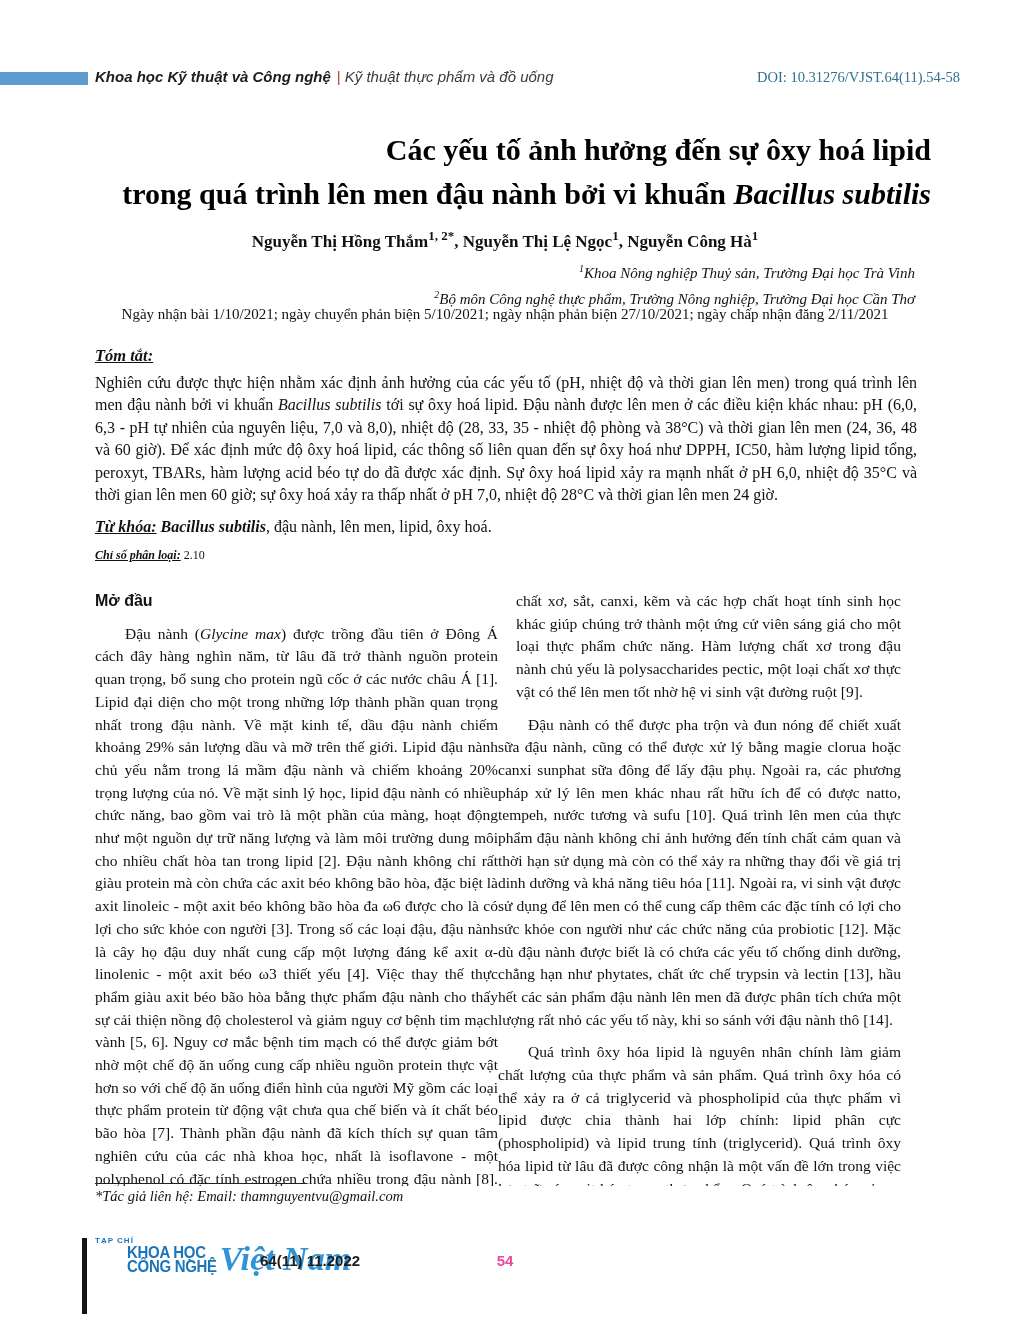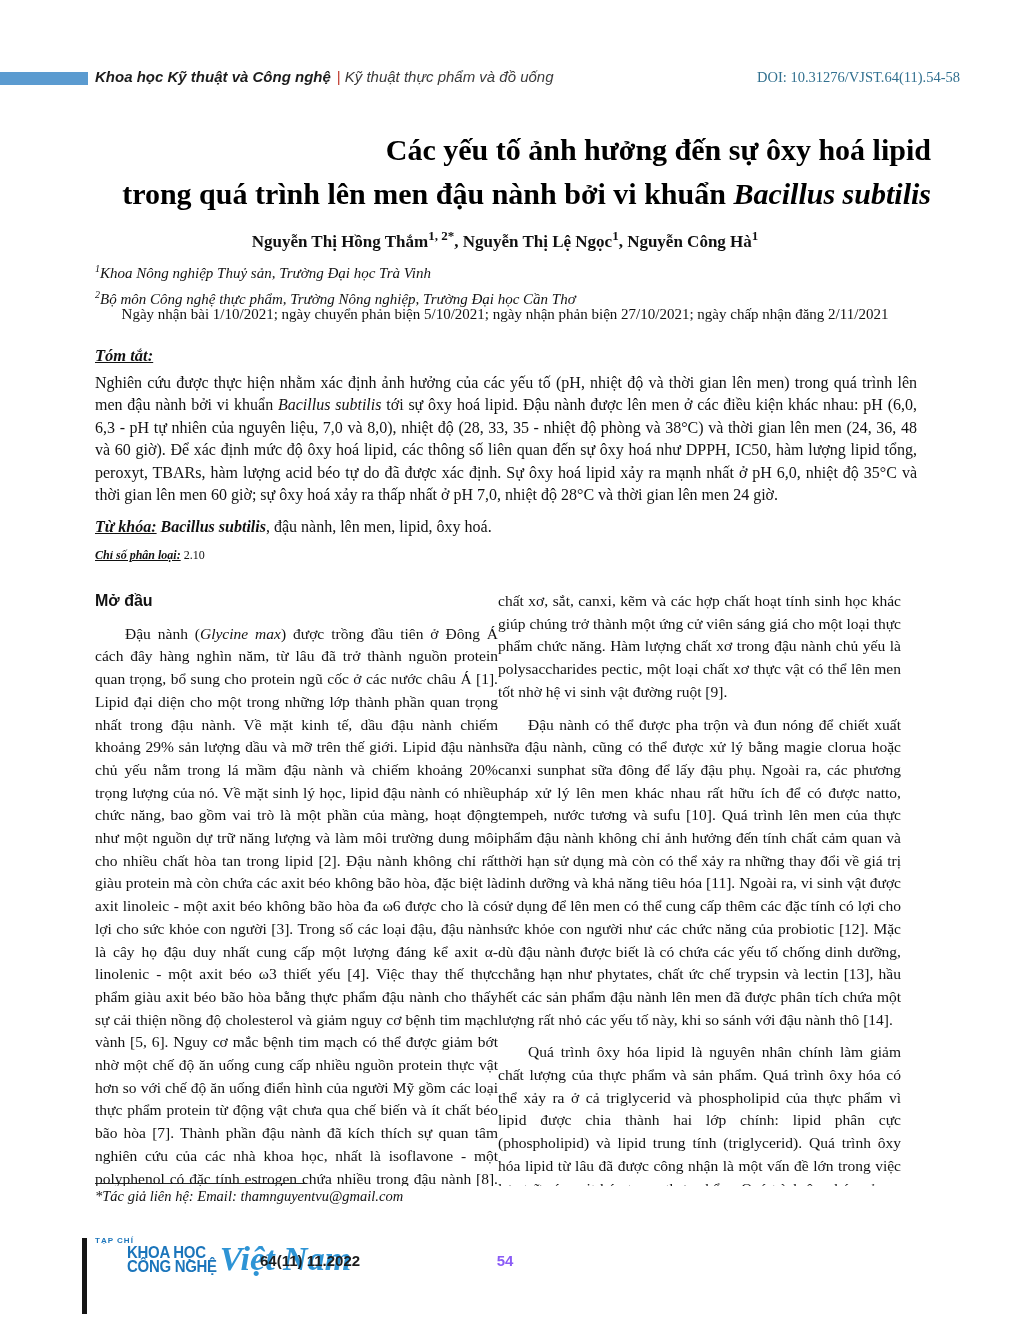--- a/index.html
+++ b/index.html
@@ -16,50 +16,50 @@
   .accent-bar{position:absolute;left:0;top:4px;width:88px;height:13px;background:#5b9bd0;}
   .journal-line{position:absolute;left:95px;top:0;font-family:"Liberation Sans",sans-serif;font-size:15px;white-space:nowrap;}
   .journal-section{font-weight:bold;font-style:italic;color:#1c1c1c;}
   .journal-sep{color:#c0392b;font-style:normal;font-weight:normal;padding:0 4px 0 6px;}
   .journal-subsection{font-style:italic;color:#3a3a3a;}
   .doi{position:absolute;right:94px;top:1px;font-size:14.5px;color:#31708f;font-family:"Liberation Serif",serif;}
   
   .title{position:absolute;top:128px;left:95px;width:820px;text-align:right;font-weight:bold;font-size:30px;line-height:44px;color:#000;margin-left:16px;}
   .authors{position:absolute;top:228px;left:95px;width:820px;text-align:center;font-size:17px;font-weight:bold;}
   .authors sup{font-size:13px;}
-  .affils{position:absolute;top:258px;left:95px;width:820px;text-align:left;font-style:italic;font-size:15px;line-height:21px;}
+  .affils{position:absolute;top:258px;left:95px;width:820px;text-align:right;font-style:italic;font-size:15px;line-height:21px;}
   .affils sup{font-size:10px;}
   .dates{position:absolute;top:306px;left:95px;width:820px;text-align:center;font-size:15px;}
   
   .abstract-head{position:absolute;top:346px;left:95px;font-size:16.5px;font-weight:bold;font-style:italic;text-decoration:underline;}
   .abstract{position:absolute;top:372px;left:95px;width:822px;font-size:16px;line-height:22.4px;text-align:justify;}
   .keywords{position:absolute;top:518px;left:95px;width:822px;font-size:16px;}
   .kw-label{font-weight:bold;font-style:italic;text-decoration:underline;}
   .kw-italic{font-weight:bold;font-style:italic;}
   .classif{position:absolute;top:548px;left:95px;width:822px;font-size:12px;}
   .it{font-style:italic;}
   
   .columns{position:absolute;top:590px;left:95px;width:822px;height:596px;display:flex;overflow:hidden;}
   .col{width:403px;font-size:15.5px;line-height:22.7px;text-align:justify;}
   .sec-head{font-family:"Liberation Sans",sans-serif;font-weight:bold;font-size:16px;margin:0 0 10px 0;}
   .col p{margin:0 0 10px 0;text-indent:30px;}
-  .col p.no-indent{text-indent:0;}
+  .col p.no-indent{text-indent:0;margin-left:18px;}
   
   .footnote{position:absolute;top:1183px;left:95px;width:420px;font-size:14.5px;font-style:italic;}
   .footnote-rule{width:212px;border-top:1.6px solid #222;margin-bottom:4px;}
   
   .footer{position:absolute;top:1236px;left:0;width:1010px;height:80px;padding-left:46px;}
   .footer-vbar{position:absolute;left:82px;top:2px;width:5px;height:76px;background:#151515;}
   .logo{position:absolute;left:95px;top:0;}
   .logo-tagline{font-family:"Liberation Sans",sans-serif;font-weight:bold;font-size:8px;color:#1b75bb;letter-spacing:1px;line-height:9px;}
   .logo-row{display:flex;align-items:flex-start;margin-left:32px;}
   .logo-stack{font-family:"Liberation Sans",sans-serif;font-weight:bold;font-size:15px;line-height:14px;color:#1b75bb;letter-spacing:-0.3px;transform:scaleY(1.05);transform-origin:top left;}
   .logo-vn{font-family:"Liberation Serif",serif;font-style:italic;font-weight:bold;font-size:34px;line-height:28px;color:#2e94d5;margin-left:3px;margin-top:0px;}
   .footer-issue{position:absolute;left:260px;top:16px;font-family:"Liberation Sans",sans-serif;font-weight:bold;font-size:15px;color:#1c1c1c;}
-  .footer-page{position:absolute;left:0;top:16px;width:1010px;text-align:center;font-family:"Liberation Sans",sans-serif;font-weight:bold;font-size:15px;color:#8b5cf6;}
+  .footer-page{position:absolute;left:0;top:16px;width:1010px;text-align:center;font-family:"Liberation Sans",sans-serif;font-weight:bold;font-size:15px;color:#ec4899;}
 </style>
 </head>
 <body>
 
 <div class="page">
 
   <div class="header">
     <div class="accent-bar"></div>
     <div class="journal-line">
       <span class="journal-section">Khoa học Kỹ thuật và Công nghệ</span><span class="journal-sep">|</span><span class="journal-subsection">Kỹ thuật thực phẩm và đồ uống</span>

